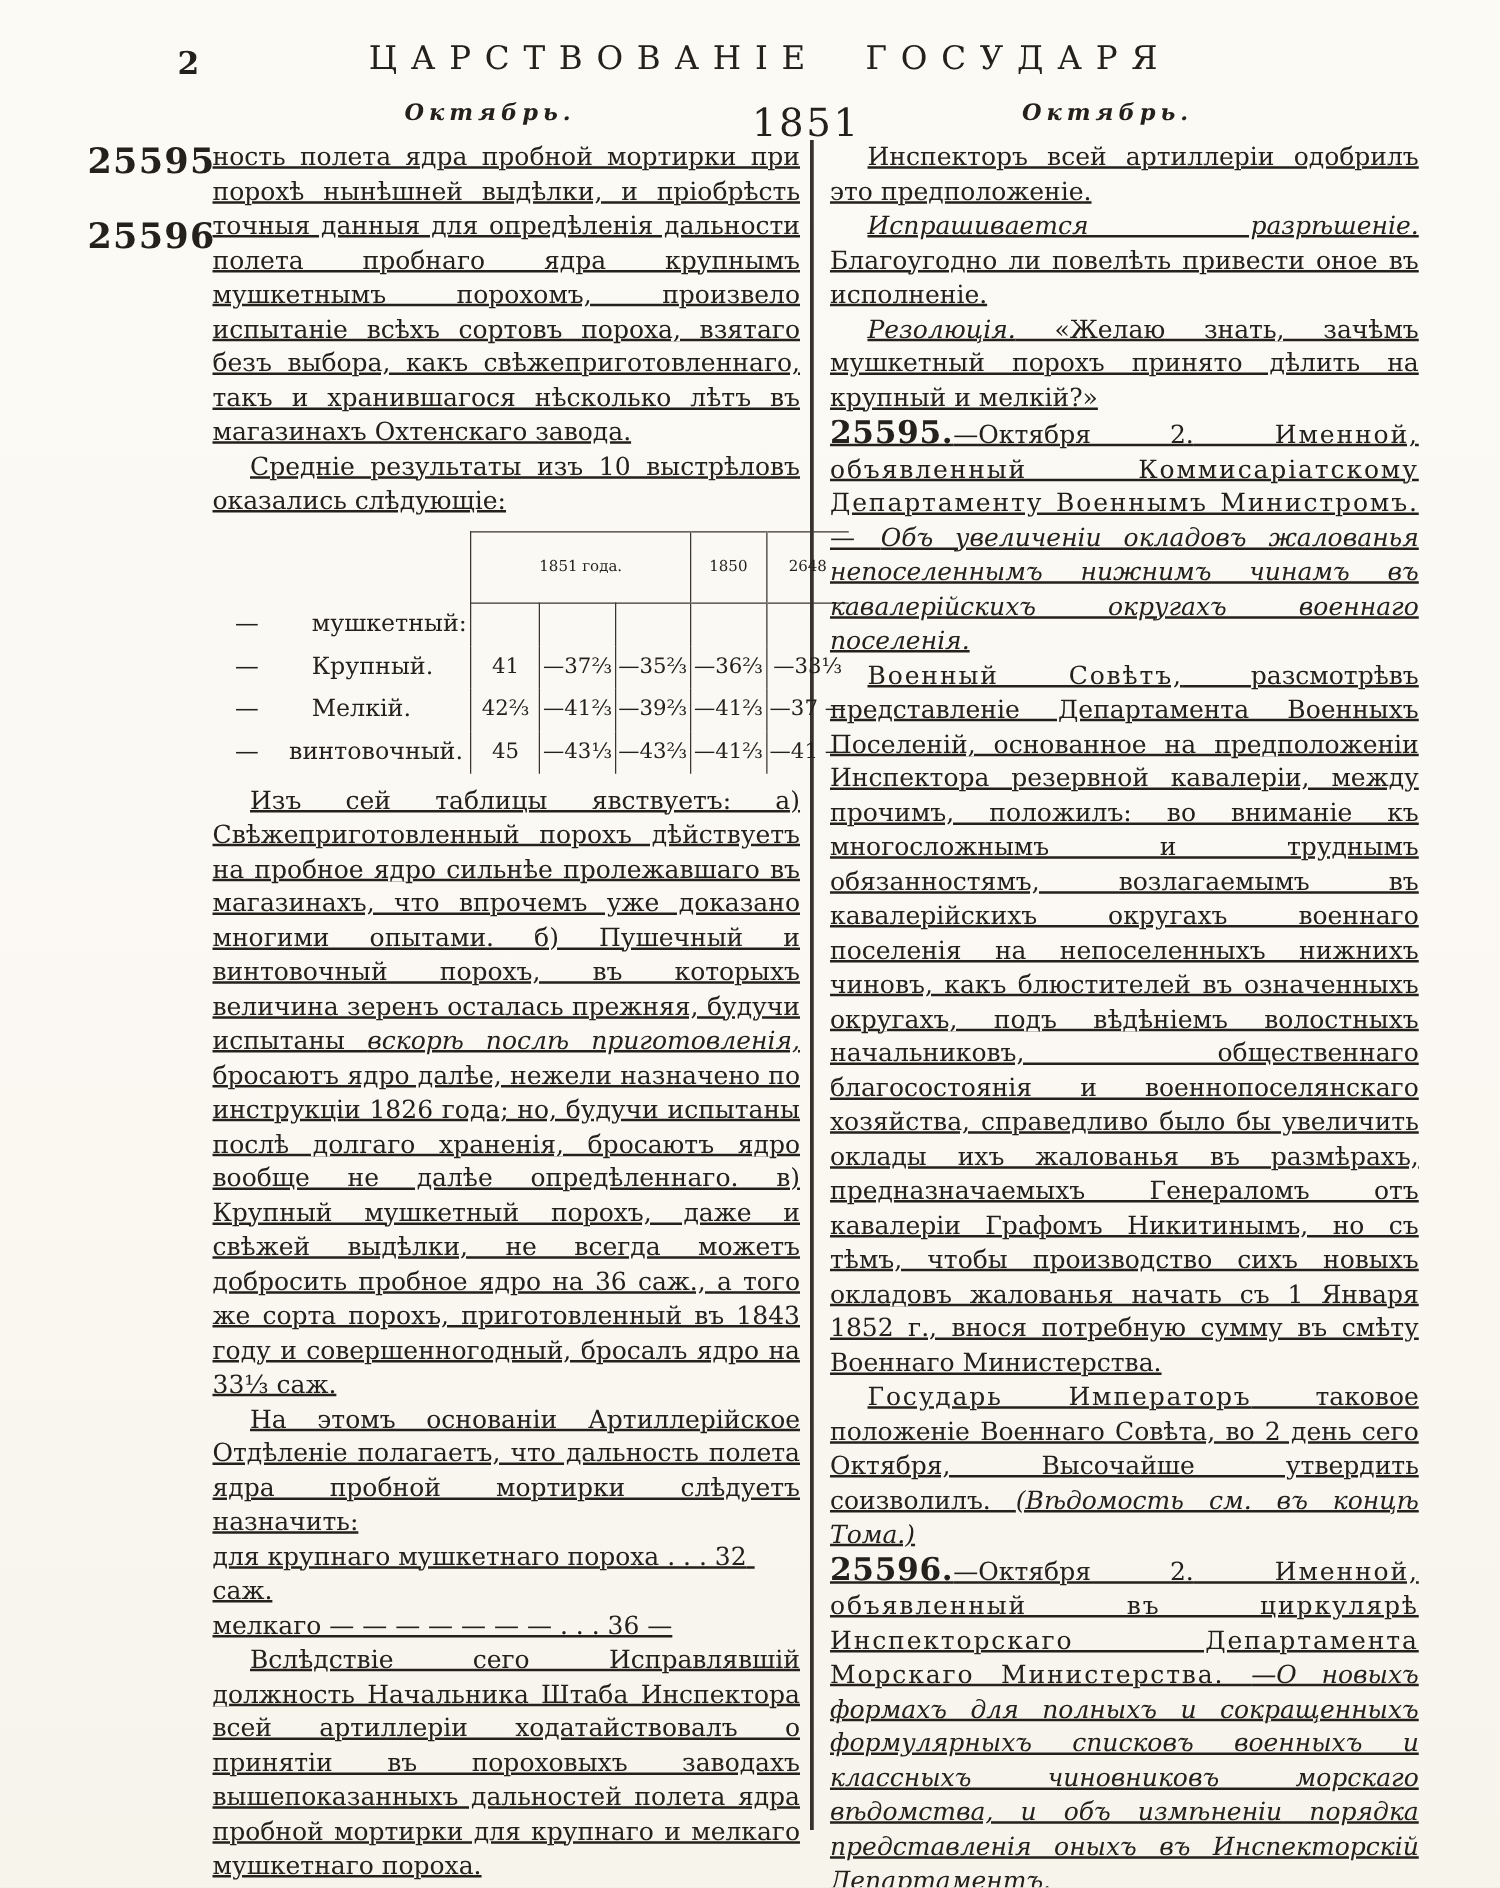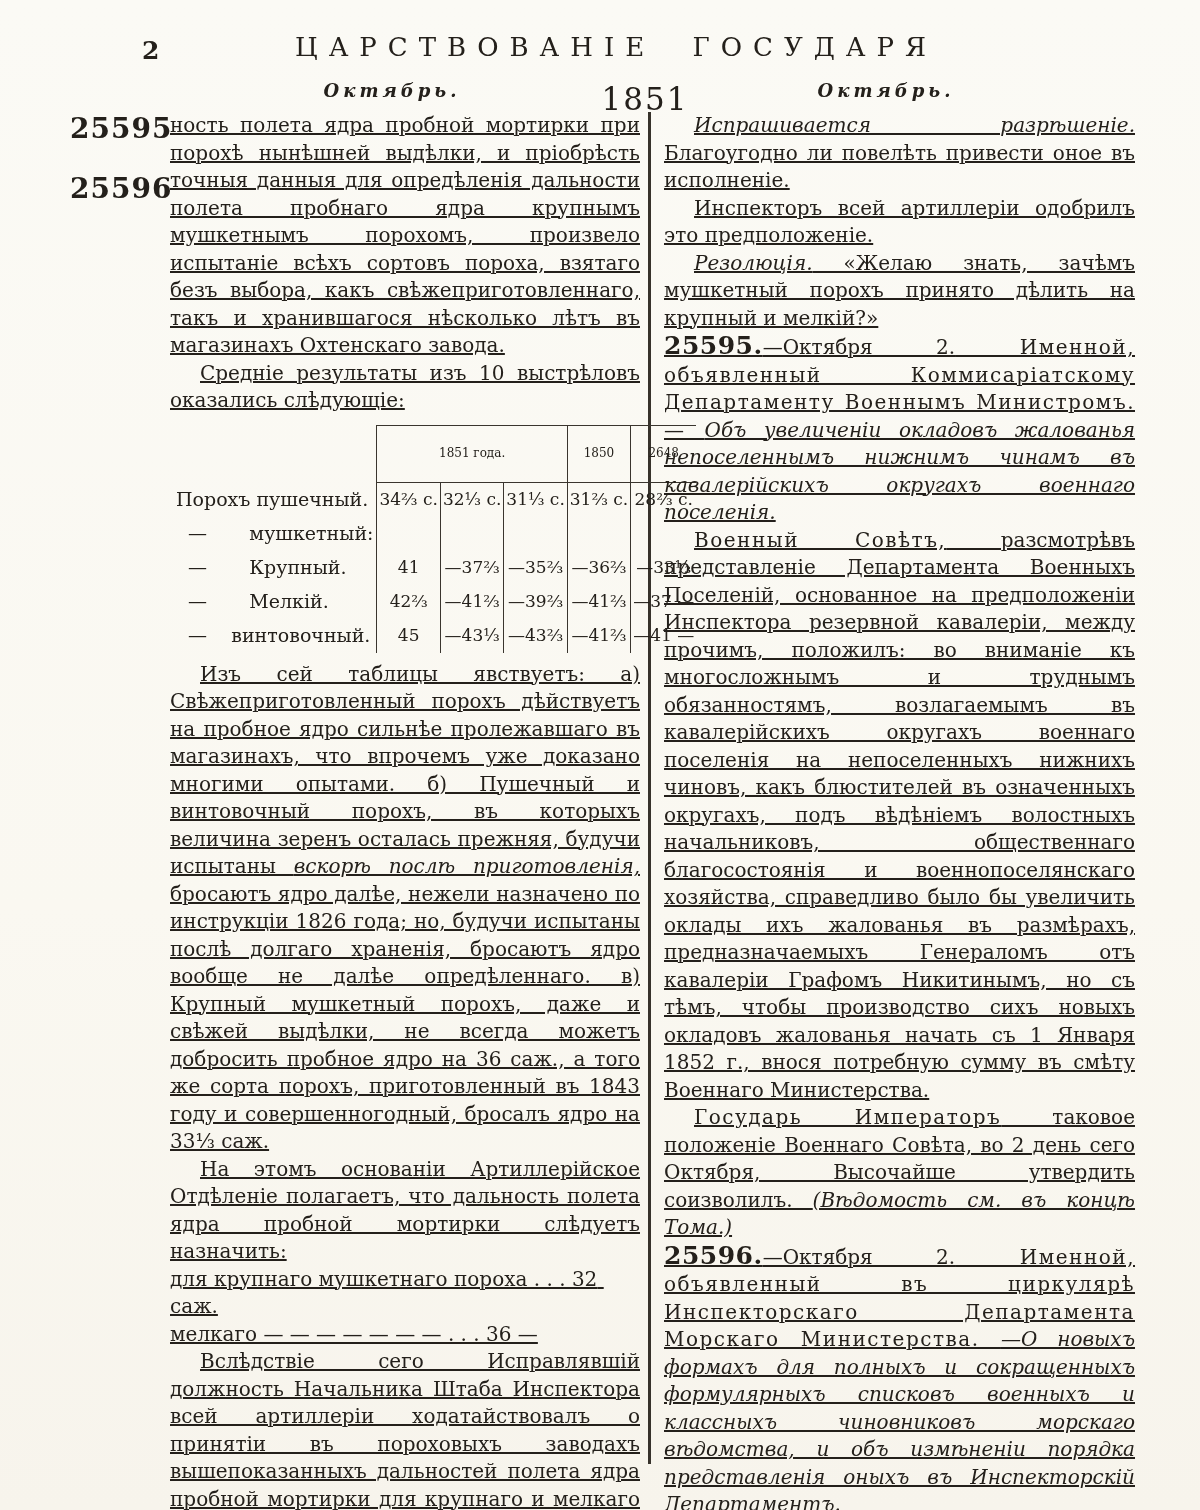--- a/index.html
+++ b/index.html
@@ -99,28 +99,20 @@
 
     <table class="gtable">
       <tbody>
         <tr>
           <td class="lblc"></td>
           <td class="v hdr" colspan="3">1851 года.</td>
           <td class="v hdr cy">1850</td>
           <td class="v hdr cy">2648</td>
         </tr>
         <tr>
-          <td class="lblc">Порохъ пушечный.</td>
-          <td class="v">34⅔ с.</td>
-          <td class="v">32⅓ с.</td>
-          <td class="v">31⅓ с.</td>
-          <td class="v cy">31⅔ с.</td>
-          <td class="v cy">28⅔ с.</td>
-        </tr>
-        <tr>
           <td class="lblc">  —       мушкетный:</td>
           <td class="v"></td>
           <td class="v"></td>
           <td class="v"></td>
           <td class="v cy"></td>
           <td class="v cy"></td>
         </tr>
         <tr>
           <td class="lblc">  —       Крупный.</td>
           <td class="v">41</td>
@@ -149,22 +141,22 @@
     </table>
 
     <p><span>Изъ сей таблицы явствуетъ: а) Свѣжеприготовленный порохъ дѣйствуетъ на пробное ядро сильнѣе пролежавшаго въ магазинахъ, что впрочемъ уже доказано многими опытами. б) Пушечный и винтовочный порохъ, въ которыхъ величина зеренъ осталась прежняя, будучи испытаны </span><span class="i">вскорѣ послѣ приготовленія,</span><span> бросаютъ ядро далѣе, нежели назначено по инструкціи 1826 года; но, будучи испытаны послѣ долгаго храненія, бросаютъ ядро вообще не далѣе опредѣленнаго. в) Крупный мушкетный порохъ, даже и свѣжей выдѣлки, не всегда можетъ добросить пробное ядро на 36 саж., а того же сорта порохъ, приготовленный въ 1843 году и совершенногодный, бросалъ ядро на 33⅓ саж.</span></p>
     <p>На этомъ основаніи Артиллерійское Отдѣленіе полагаетъ, что дальность полета ядра пробной мортирки слѣдуетъ назначить:</p>
     <p class="leader">для крупнаго мушкетнаго пороха . . . 32 саж.</p>
     <p class="leader">мелкаго — — — — — — — . . . 36 —</p>
     <p>Вслѣдствіе сего Исправлявшій должность Начальника Штаба Инспектора всей артиллеріи ходатайствовалъ о принятіи въ пороховыхъ заводахъ вышепоказанныхъ дальностей полета ядра пробной мортирки для крупнаго и мелкаго мушкетнаго пороха.</p>
   </div>
 
   <div class="col rightcol">
+    <p>Инспекторъ всей артиллеріи одобрилъ это предположеніе.</p>
     <p><span class="i">Испрашивается разрѣшеніе.</span><span> Благоугодно ли повелѣть привести оное въ исполненіе.</span></p>
-    <p>Инспекторъ всей артиллеріи одобрилъ это предположеніе.</p>
     <p><span class="i">Резолюція.</span><span> «Желаю знать, зачѣмъ мушкетный порохъ принято дѣлить на крупный и мелкій?»</span></p>
 
     <p class="entry"><span class="enum">25595.</span><span>—Октября 2.</span><span class="sp"> Именной, объявленный Коммисаріатскому Департаменту Военнымъ Министромъ. — </span><span class="i">Объ увеличеніи окладовъ жалованья непоселеннымъ нижнимъ чинамъ въ кавалерійскихъ округахъ военнаго поселенія.</span></p>
 
     <p><span class="sp">Военный Совѣтъ,</span><span> разсмотрѣвъ представленіе Департамента Военныхъ Поселеній, основанное на предположеніи Инспектора резервной кавалеріи, между прочимъ, положилъ: во вниманіе къ многосложнымъ и труднымъ обязанностямъ, возлагаемымъ въ кавалерійскихъ округахъ военнаго поселенія на непоселенныхъ нижнихъ чиновъ, какъ блюстителей въ означенныхъ округахъ, подъ вѣдѣніемъ волостныхъ начальниковъ, общественнаго благосостоянія и военнопоселянскаго хозяйства, справедливо было бы увеличить оклады ихъ жалованья въ размѣрахъ, предназначаемыхъ Генераломъ отъ кавалеріи Графомъ Никитинымъ, но съ тѣмъ, чтобы производство сихъ новыхъ окладовъ жалованья начать съ 1 Января 1852 г., внося потребную сумму въ смѣту Военнаго Министерства.</span></p>
 
     <p><span class="sp">Государь Императоръ</span><span> таковое положеніе Военнаго Совѣта, во 2 день сего Октября, Высочайше утвердить соизволилъ. </span><span class="i">(Вѣдомость см. въ концѣ Тома.)</span></p>
 
     <p class="entry"><span class="enum">25596.</span><span>—Октября 2.</span><span class="sp"> Именной, объявленный въ циркулярѣ Инспекторскаго Департамента Морскаго Министерства. </span><span class="i">—О новыхъ формахъ для полныхъ и сокращенныхъ формулярныхъ списковъ военныхъ и классныхъ чиновниковъ морскаго вѣдомства, и объ измѣненіи порядка представленія оныхъ въ Инспекторскій Департаментъ.</span></p>
 

